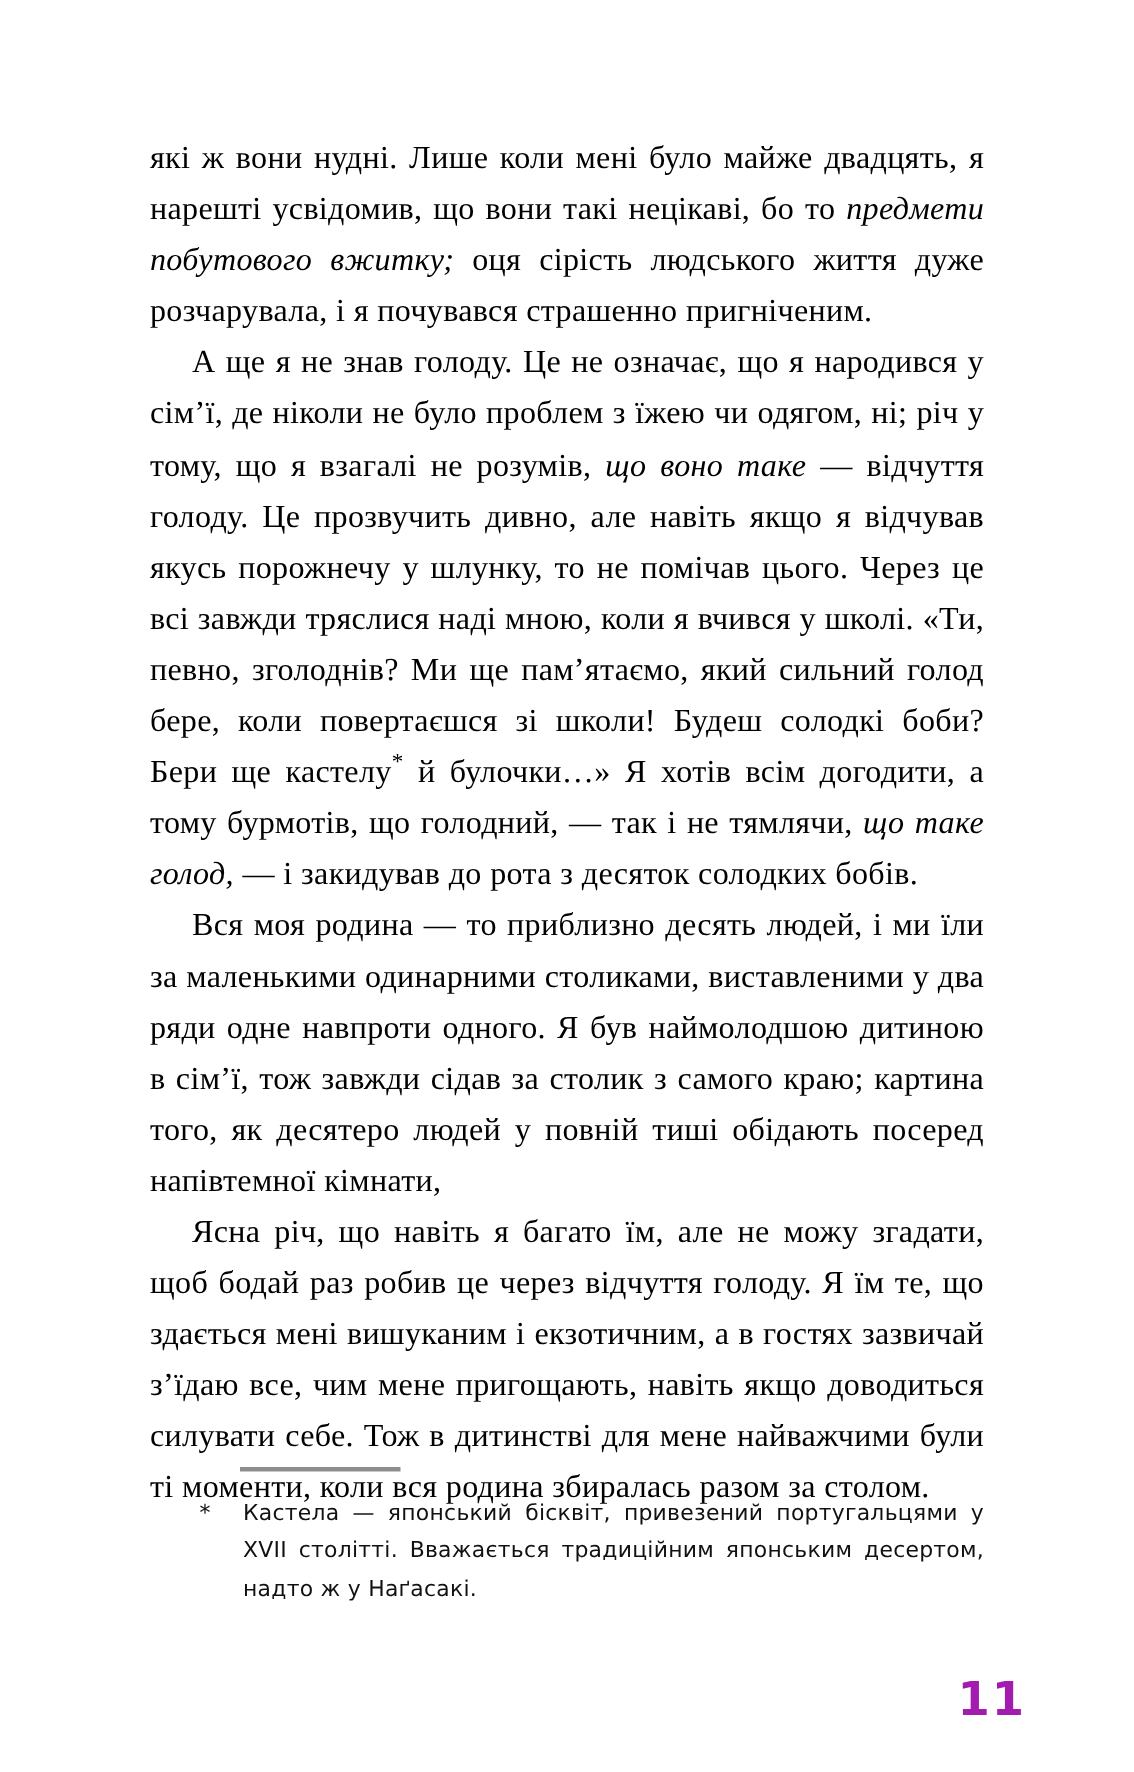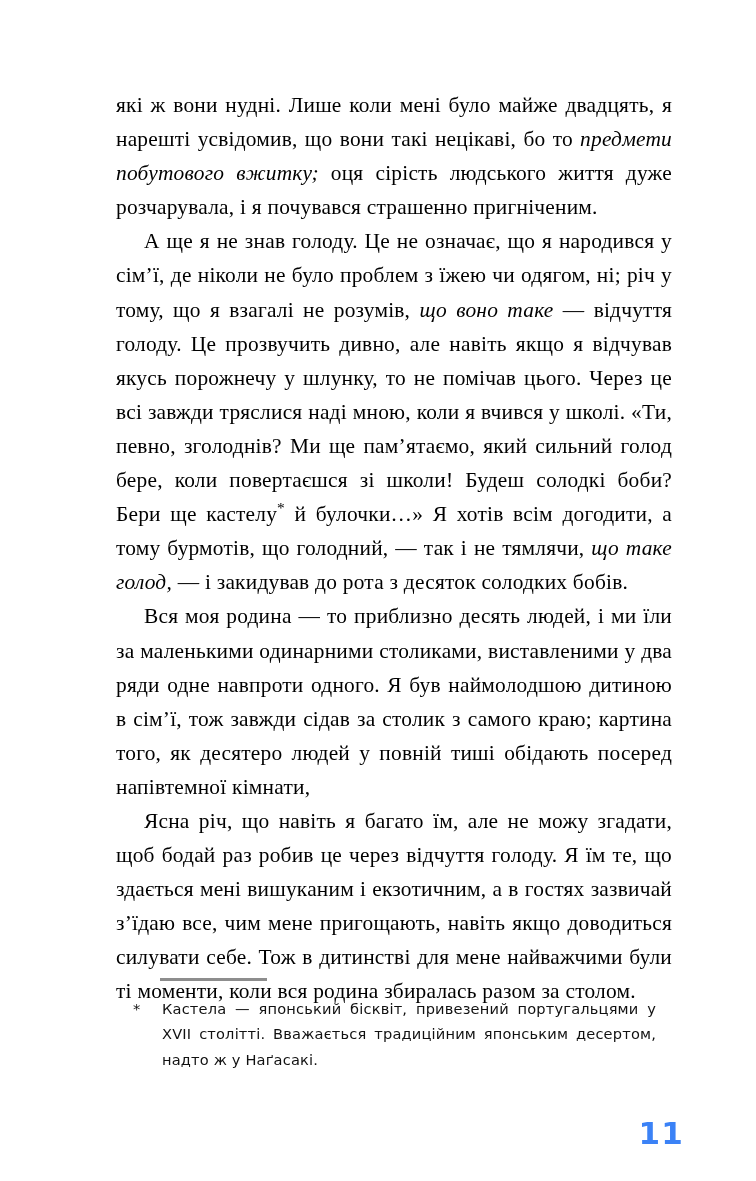--- a/index.html
+++ b/index.html
@@ -20,21 +20,21 @@
     position: absolute;
     top: 0; left: 0;
     width: 756px;
     height: 1181px;
     box-sizing: border-box;
   }
 
   
   .textblock {
     position: absolute;
-    left: 116px;
+    left: 100px;
     top: 88px;
     width: 556px;
   }
 
   .para {
     margin: 0;
     text-indent: 28px;
     text-align: justify;
     text-justify: inter-word;
     font-size: 21.4px;
@@ -97,21 +97,21 @@
 
   
   .folio {
     position: absolute;
     right: 72px;
     bottom: 32px;
     font-family: "DejaVu Sans", "Liberation Sans", sans-serif;
     font-size: 31px;
     font-weight: 700;
     letter-spacing: 0.04em;
-    color: #3b82f6;
+    color: #a21caf;
     line-height: 1;
   }
 </style>
 </head>
 <body>
 
 <div class="page">
 
   <div class="textblock">
 

